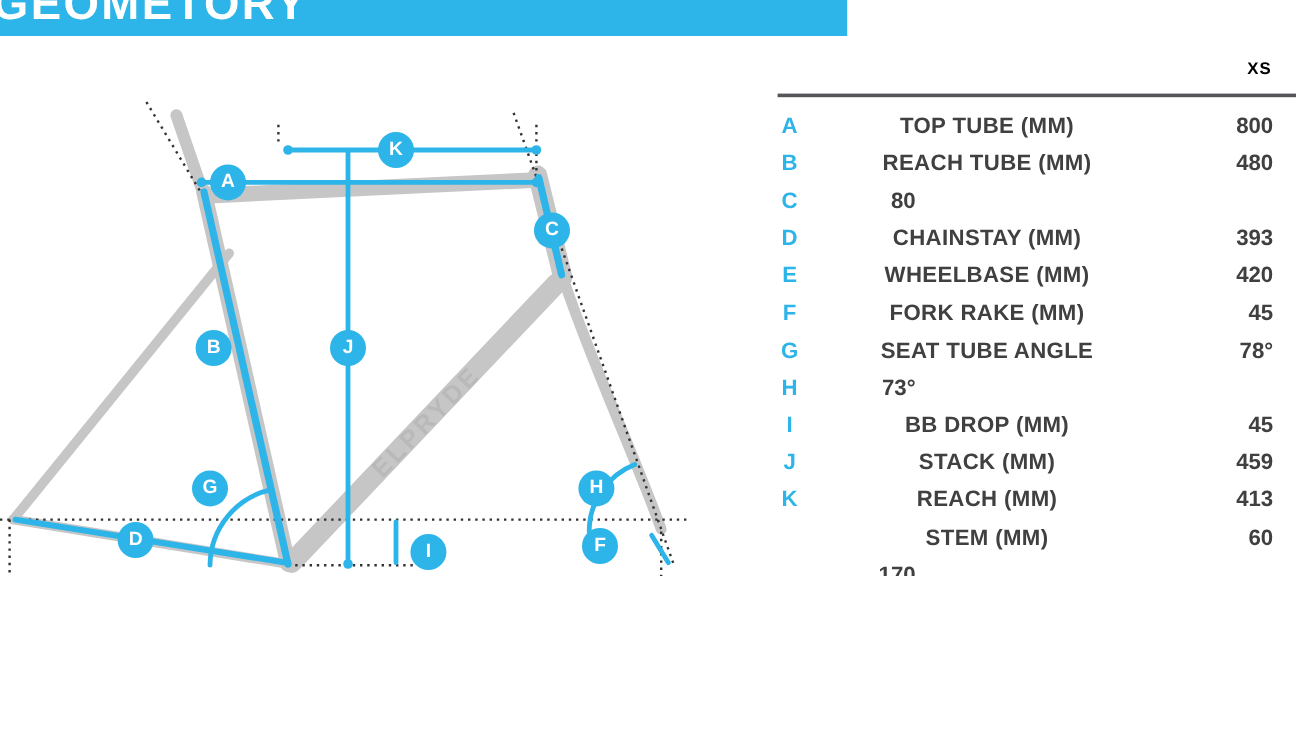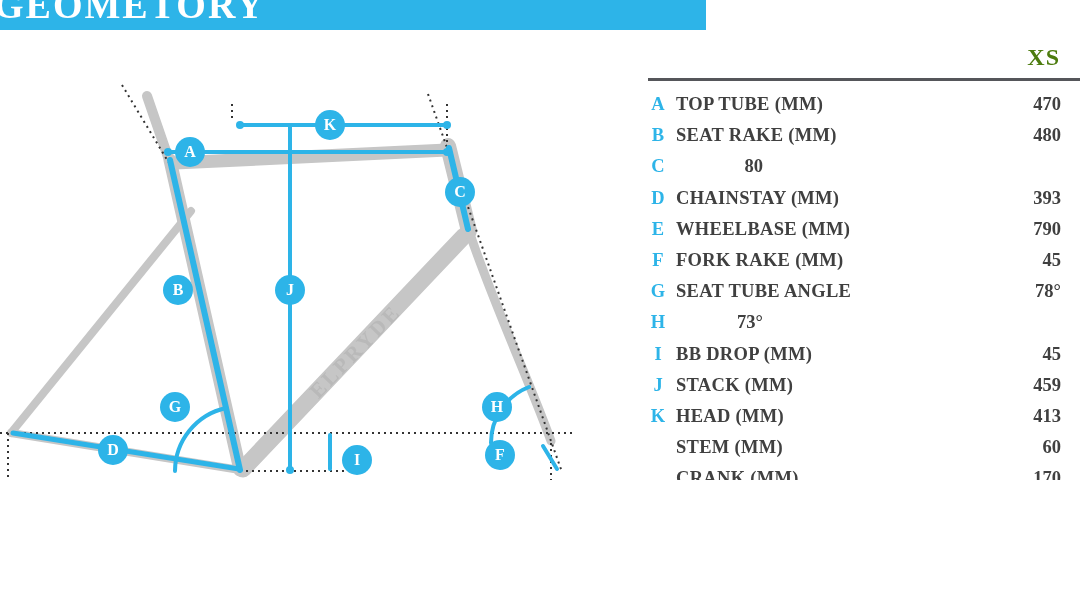--- a/index.html
+++ b/index.html
@@ -1,37 +1,37 @@
 <!DOCTYPE html>
 <html><head>
 <meta charset="utf-8">
 <style>
   html,body{margin:0;padding:0;background:#fff;}
   .page{position:relative;width:1080px;height:480px;background:#ffffff;overflow:hidden;
-        font-family:Liberation Serif, serif;}
+        font-family:Liberation Sans, sans-serif;}
 
   
   .topbar{position:absolute;top:0;left:0;width:706px;height:30px;background:#2db4e8;overflow:hidden;}
   .topbar-title{position:absolute;top:-17px;left:-6px;color:#ffffff;font-weight:700;
                 font-size:38px;letter-spacing:2px;white-space:nowrap;}
 
   
   .frame-svg{position:absolute;top:0;left:0;}
   .marker{position:absolute;width:30px;height:30px;border-radius:50%;background:#2db4e8;
           color:#fff;display:flex;align-items:center;justify-content:center;
           font-weight:700;font-size:16px;line-height:1;}
 
   
   .geo-table{position:absolute;left:645px;top:38px;width:435px;}
   .size-header{height:38px;line-height:38px;text-align:right;padding-right:20px;
-               font-size:24px;font-weight:700;color:#4d7c0f;letter-spacing:1px;}
+               font-size:14px;font-weight:700;color:#000000;letter-spacing:1px;}
   .separator{border:none;border-top:3px solid #55565a;margin:2px 0 8px 3px;}
   .row{display:flex;align-items:center;height:31.2px;font-size:18.5px;font-weight:700;color:#404040;}
   .row .letter{width:26px;flex:none;text-align:center;color:#2db4e8;}
-  .row .label{flex:1;padding-left:5px;letter-spacing:0.3px;white-space:nowrap;}
+  .row .label{flex:1;padding-left:5px;letter-spacing:0.3px;white-space:nowrap;text-align:center;}
   .row .value{width:92px;flex:none;text-align:right;padding-right:19px;}
 </style>
 </head>
 <body>
 
 <div class="page">
 
   <div class="topbar">
     <div class="topbar-title">GEOMETORY</div>
   </div>
@@ -97,40 +97,40 @@
   <div class="marker" style="left:275px;top:275px;">J</div>
   <div class="marker" style="left:315px;top:110px;">K</div>
 
   <div class="geo-table">
     <div class="size-header">XS</div>
     <hr class="separator">
 
     <div class="row">
       <span class="letter">A</span>
       <span class="label">TOP TUBE (MM)</span>
-      <span class="value">470</span>
+      <span class="value">800</span>
     </div>
     <div class="row">
       <span class="letter">B</span>
-      <span class="label">SEAT RAKE (MM)</span>
+      <span class="label">REACH TUBE (MM)</span>
       <span class="value">480</span>
     </div>
     <div class="row">
       <span class="letter">C</span>
       <span class="value">80</span>
     </div>
     <div class="row">
       <span class="letter">D</span>
       <span class="label">CHAINSTAY (MM)</span>
       <span class="value">393</span>
     </div>
     <div class="row">
       <span class="letter">E</span>
       <span class="label">WHEELBASE (MM)</span>
-      <span class="value">790</span>
+      <span class="value">420</span>
     </div>
     <div class="row">
       <span class="letter">F</span>
       <span class="label">FORK RAKE (MM)</span>
       <span class="value">45</span>
     </div>
     <div class="row">
       <span class="letter">G</span>
       <span class="label">SEAT TUBE ANGLE</span>
       <span class="value">78°</span>
@@ -144,31 +144,30 @@
       <span class="label">BB DROP (MM)</span>
       <span class="value">45</span>
     </div>
     <div class="row">
       <span class="letter">J</span>
       <span class="label">STACK (MM)</span>
       <span class="value">459</span>
     </div>
     <div class="row">
       <span class="letter">K</span>
-      <span class="label">HEAD (MM)</span>
+      <span class="label">REACH (MM)</span>
       <span class="value">413</span>
     </div>
     <div class="row">
       <span class="letter"></span>
       <span class="label">STEM (MM)</span>
       <span class="value">60</span>
     </div>
     <div class="row">
       <span class="letter"></span>
-      <span class="label">CRANK (MM)</span>
       <span class="value">170</span>
     </div>
     <div class="row">
       <span class="letter"></span>
       <span class="value">400</span>
     </div>
     <div class="row">
       <span class="letter"></span>
       <span class="value">250</span>
     </div>

